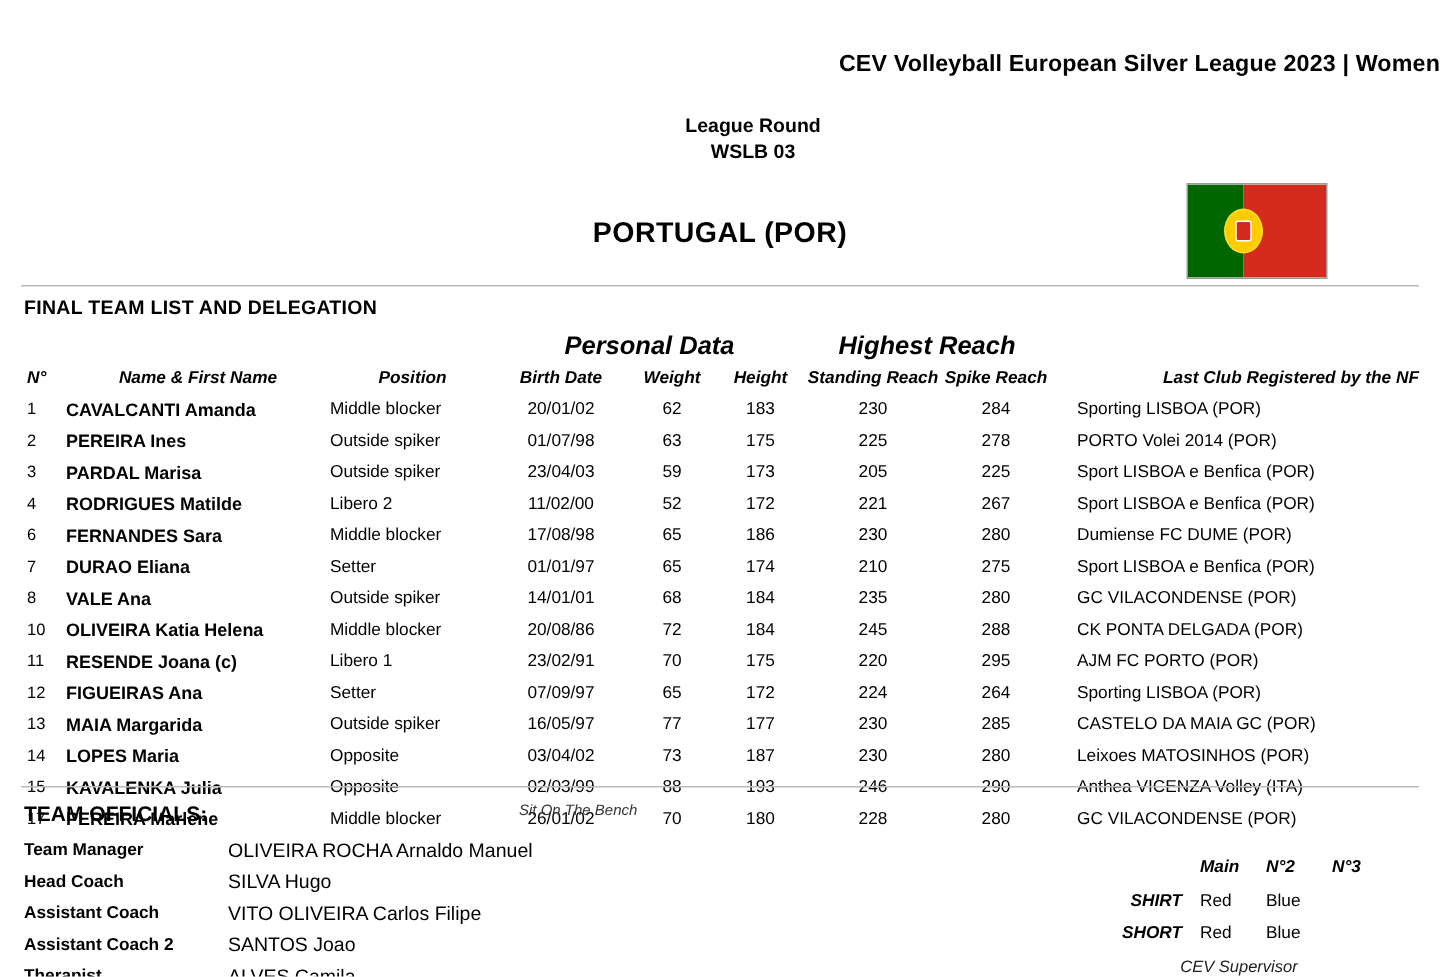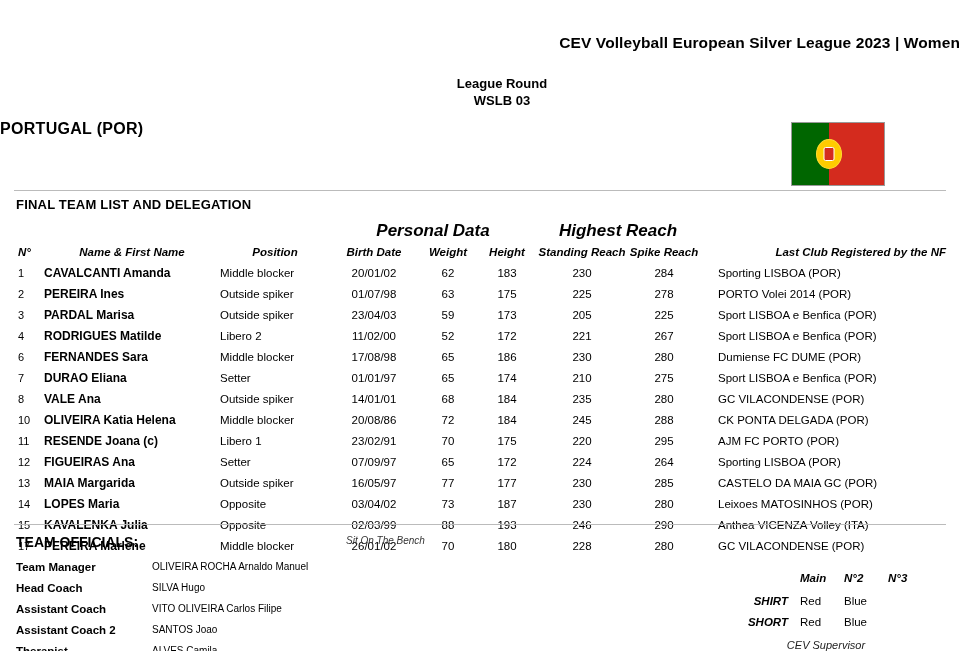--- a/index.html
+++ b/index.html
@@ -29,23 +29,24 @@
   }
   .round-block {
     text-align: center;
     font-size: 13px;
     font-weight: bold;
     margin-top: 23px;
     line-height: 17px;
     padding-left: 44px;
   }
   .team-name {
-    font-size: 16px;
-    font-weight: bold;
-    margin-top: 11px;
+    text-align: center;
+    font-size: 19px;
+    font-weight: bold;
+    margin-top: 36px;
     letter-spacing: 0.3px;
   }
   .flag {
     position: absolute;
     top: 88px;
     left: 791px;
     width: 92px;
     height: 62px;
     border: 1px solid #999;
     overflow: hidden;
@@ -176,21 +177,21 @@
     width: 460px;
     border-collapse: collapse;
     font-size: 11.5px;
   }
   table.officials td {
     height: 21px;
     vertical-align: middle;
     padding: 0;
   }
   .off-role { width: 136px; font-weight: bold; font-size: 11.5px; }
-  .off-name { font-size: 10px; }
+  .off-name { font-size: 13px; }
   .uniforms-title {
     position: absolute;
     top: 504px;
     left: 724px;
     font-size: 14px;
     font-weight: bold;
     letter-spacing: 0.2px;
   }
   table.uniforms {
     position: absolute;

